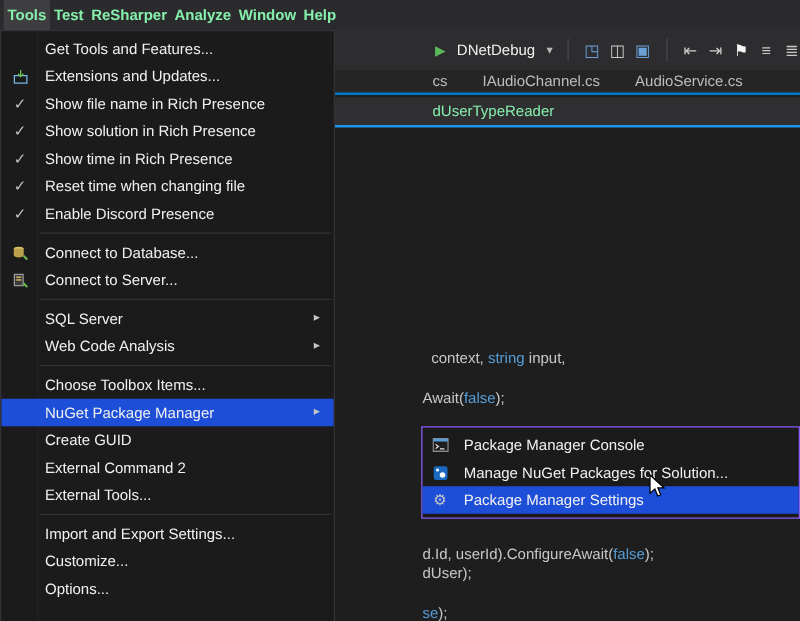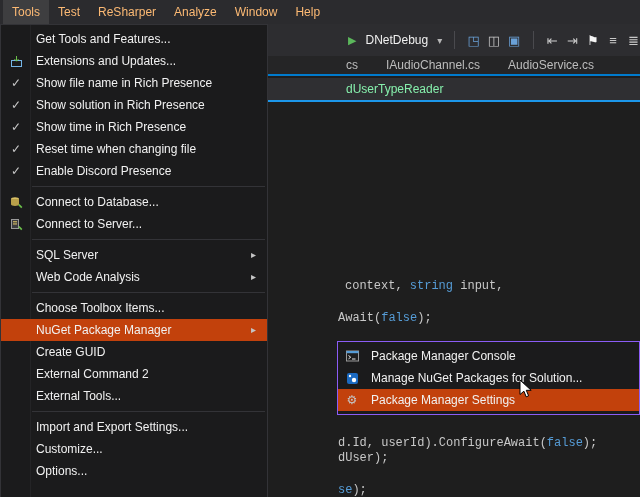--- a/index.html
+++ b/index.html
@@ -2,21 +2,21 @@
 <html><head>
 <meta charset="utf-8">
 <style>
   * { margin:0; padding:0; box-sizing:border-box; }
   html,body { width:640px; height:497px; overflow:hidden; }
   body { font-family:"Liberation Sans", sans-serif; font-size:12px; color:#f1f1f1; background:#1e1e1e; }
   .screen { position:relative; width:640px; height:497px; background:#1e1e1e; overflow:hidden; }
 
   
   .menubar { position:absolute; top:0; left:0; right:0; height:24px; background:#2b2b2e; display:flex; align-items:stretch; padding-left:3px; z-index:5; }
-  .mb-item { padding:0 9px; display:flex; align-items:center; color:#fdba74; white-space:nowrap; }
+  .mb-item { padding:0 3px; display:flex; align-items:center; color:#86efac; white-space:nowrap;font-weight:bold; }
   .mb-item.open { background:#3e3e40; }
 
   
   .toolbar { position:absolute; top:24px; left:0; right:0; height:32px; background:#2d2d30; display:flex; align-items:center; z-index:1; padding-left:348px; gap:7px; }
   .run-glyph { color:#5bb75b; font-size:11px; }
   .debug-target { color:#f1f1f1; padding:0 2px; }
   .dd-glyph { color:#b6b6b6; font-size:10px; }
   .tsep { width:1px; height:18px; background:#4a4a4e; margin:0 5px; }
   .tb-icon { color:#c8c8c8; font-size:13px; width:18px; text-align:center; }
   .tb-icon.blue { color:#6aa1d8; }
@@ -27,28 +27,28 @@
   .tab { color:#bdbdbd; white-space:nowrap;text-align:right; }
   .accent-line { position:absolute; left:0; right:0; height:2px; background:#007acc; z-index:1; }
   .line-tabs { top:74px; }
   .line-nav  { top:100px; background:#1c97ea; }
 
   
   .navbar { position:absolute; top:78px; left:0; right:0; height:22px; background:#2f2f32; display:flex; align-items:center; padding-left:346px; z-index:1; }
   .nav-text { color:#86efac; }
 
   
-  .code { position:absolute; font-family:Liberation Mono, monospace; font-size:12px; color:#c8c8c8; white-space:pre; z-index:1; }
+  .code { position:absolute; font-family:Liberation Sans, sans-serif; font-size:12px; color:#c8c8c8; white-space:pre; z-index:1; }
   .kw { color:#569cd6; }
 
   
   .menu { position:absolute; top:24px; left:0; width:268px; bottom:0; background:#1b1b1c; border:1px solid #333337; border-bottom:none; z-index:10; padding-top:3px; overflow:hidden; }
   .gutter-line { position:absolute; top:0; bottom:0; left:29px; width:1px; background:#242426; }
   .menu-row { position:relative; height:22px; display:flex; align-items:center; color:#f1f1f1; }
-  .menu-row.hl { background:#c2410c; }
+  .menu-row.hl { background:#1d4ed8; }
   .menu-row .ic { flex:0 0 30px; text-align:center; color:#c5c5c5; font-size:12px; line-height:22px; }
   .menu-row .lbl { padding-left:5px; white-space:nowrap; }
   .menu-row .sc { margin-left:auto; margin-right:38px; white-space:nowrap; }
   .menu-row .ar { position:absolute; right:11px; top:0; line-height:22px; color:#c5c5c5; font-size:10px; }
   .menu-sep { height:1px; background:#333337; margin:4px 2px 4px 31px; }
 
   
   .submenu { position:absolute; top:341px; left:337px; width:303px; background:#1b1b1c; border:1px solid #8b5cf6; z-index:12; padding:3px 0; }
   .submenu .menu-row .ic { flex:0 0 28px; }
   .gear-glyph { font-size:13px; color:#c5c5c5; }

